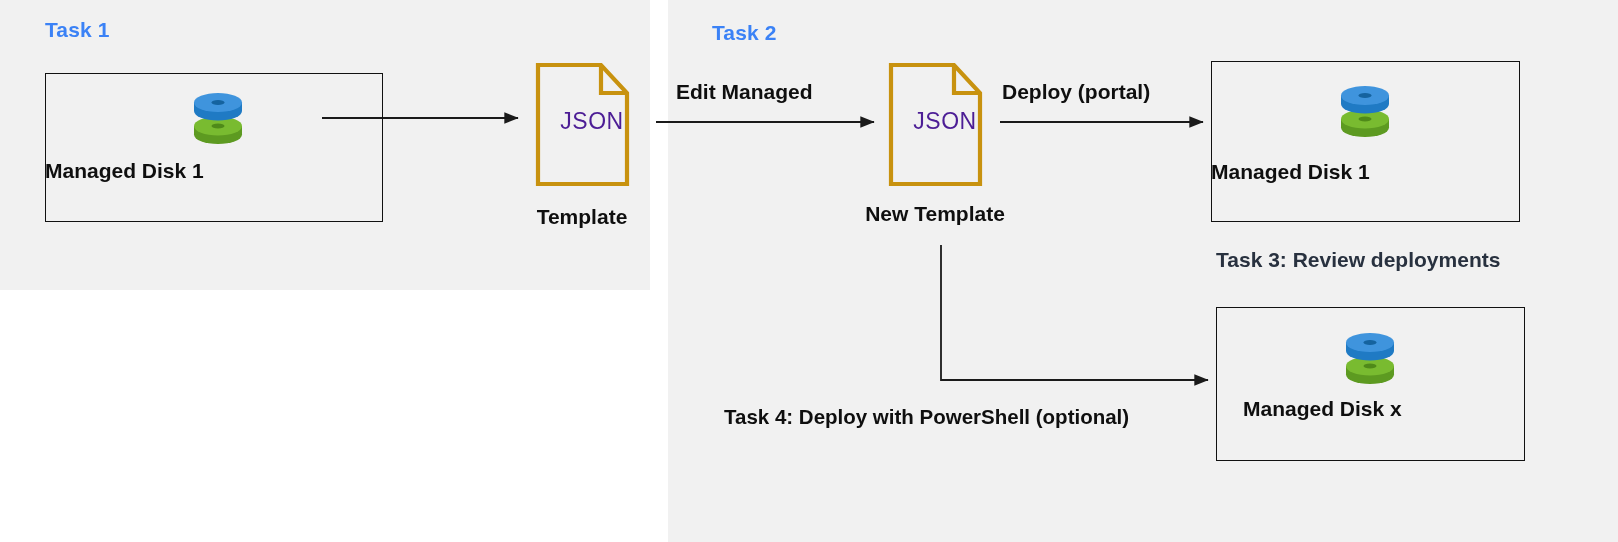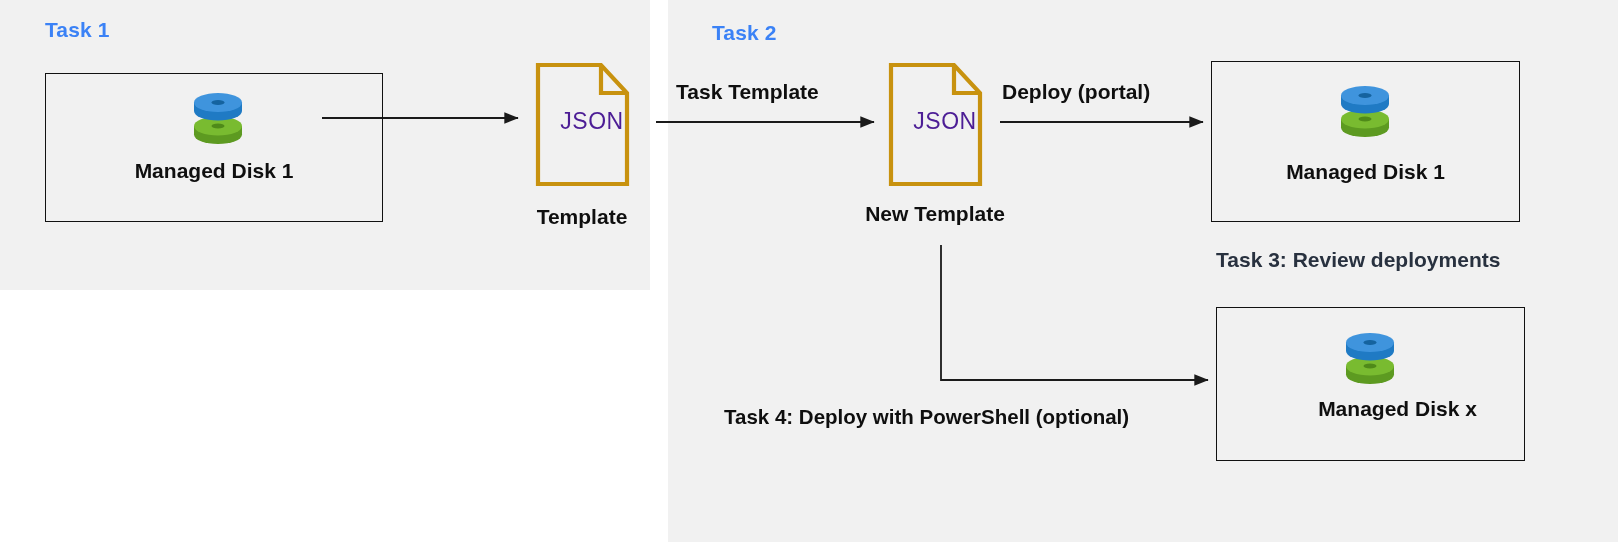--- a/index.html
+++ b/index.html
@@ -62,21 +62,20 @@
   #disk-left  { left: 187px;  top: 90px;  }
   #disk-right { left: 1334px; top: 83px;  }
   #disk-x     { left: 1339px; top: 330px; }
 
   .disk-label {
     position: absolute;
     color: #0f0f0f;
     font-weight: bold;
     font-size: 21px;
     white-space: nowrap;
-    text-align: center;
   }
   #label-md1-left  { left: 45px;   top: 159px; width: 338px; }
   #label-md1-right { left: 1211px; top: 160px; width: 309px; }
   #label-mdx       { left: 1216px; top: 397px; width: 309px; padding-left: 27px; }
 
   .json-doc {
     position: absolute;
     width: 95px;
     height: 125px;
   }
@@ -182,21 +181,21 @@
 
   <div class="json-doc" id="json-doc-1">
     <svg viewBox="0 0 95 125" width="95" height="125">
       <path d="M3,3 L66,3 L92,31 L92,122 L3,122 Z" fill="none" stroke="#c8920f" stroke-width="4.2" stroke-linejoin="miter"></path>
       <path d="M66,3 L66,31 L92,31" fill="none" stroke="#c8920f" stroke-width="4.2"></path>
     </svg>
   </div>
   <div class="json-text" id="json-text-1">JSON</div>
   <div class="doc-caption" id="caption-template">Template</div>
 
-  <div class="arrow-label" id="label-edit-template">Task Template</div>
+  <div class="arrow-label" id="label-edit-template">Edit Managed</div>
 
   <div class="json-doc" id="json-doc-2">
     <svg viewBox="0 0 95 125" width="95" height="125">
       <path d="M3,3 L66,3 L92,31 L92,122 L3,122 Z" fill="none" stroke="#c8920f" stroke-width="4.2" stroke-linejoin="miter"></path>
       <path d="M66,3 L66,31 L92,31" fill="none" stroke="#c8920f" stroke-width="4.2"></path>
     </svg>
   </div>
   <div class="json-text" id="json-text-2">JSON</div>
   <div class="doc-caption" id="caption-new-template">New Template</div>
 

